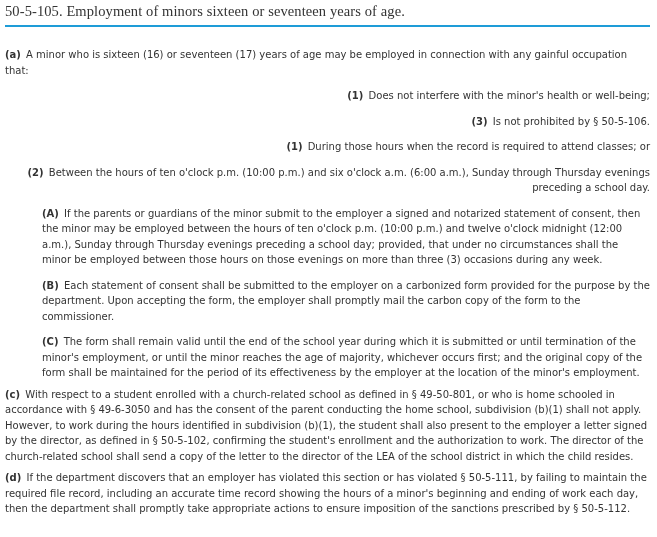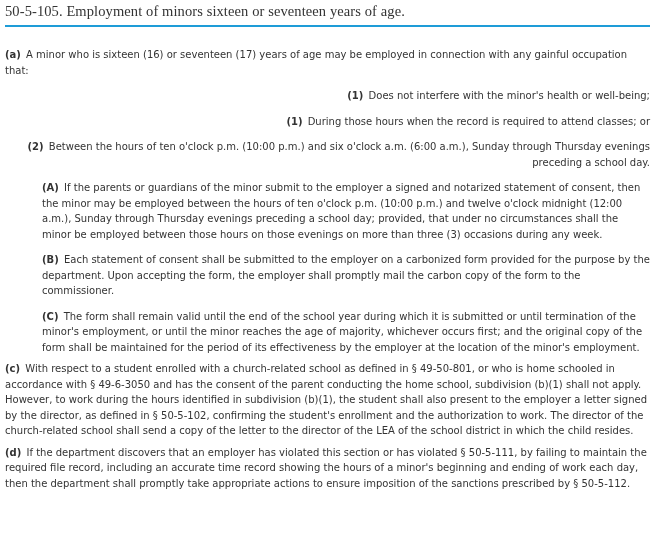--- a/index.html
+++ b/index.html
@@ -53,20 +53,21 @@
   <h1 class="page-title">50-5-105. Employment of minors sixteen or seventeen years of age.</h1>
   <div class="title-divider"></div>
 </header>
 
 <main>
   <p class="para l0"><b class="lbl">(a)</b> <span>A minor who is sixteen (16) or seventeen (17) years of age may be employed in connection with any gainful occupation that:</span></p>
 
   <p class="para l1"><b class="lbl">(1)</b> <span>Does not interfere with the minor's health or well-being;</span></p>
 
 
+  <p class="para l1"><b class="lbl">(3)</b> <span>Is not prohibited by § 50-5-106.</span></p>
 
 
   <p class="para l1"><b class="lbl">(1)</b> <span>During those hours when the record is required to attend classes; or</span></p>
 
   <p class="para l1"><b class="lbl">(2)</b> <span>Between the hours of ten o'clock p.m. (10:00 p.m.) and six o'clock a.m. (6:00 a.m.), Sunday through Thursday evenings preceding a school day.</span></p>
 
   <p class="para l2"><b class="lbl">(A)</b> <span>If the parents or guardians of the minor submit to the employer a signed and notarized statement of consent, then the minor may be employed between the hours of ten o'clock p.m. (10:00 p.m.) and twelve o'clock midnight (12:00 a.m.), Sunday through Thursday evenings preceding a school day; provided, that under no circumstances shall the minor be employed between those hours on those evenings on more than three (3) occasions during any week.</span></p>
 
   <p class="para l2"><b class="lbl">(B)</b> <span>Each statement of consent shall be submitted to the employer on a carbonized form provided for the purpose by the department. Upon accepting the form, the employer shall promptly mail the carbon copy of the form to the commissioner.</span></p>
 

